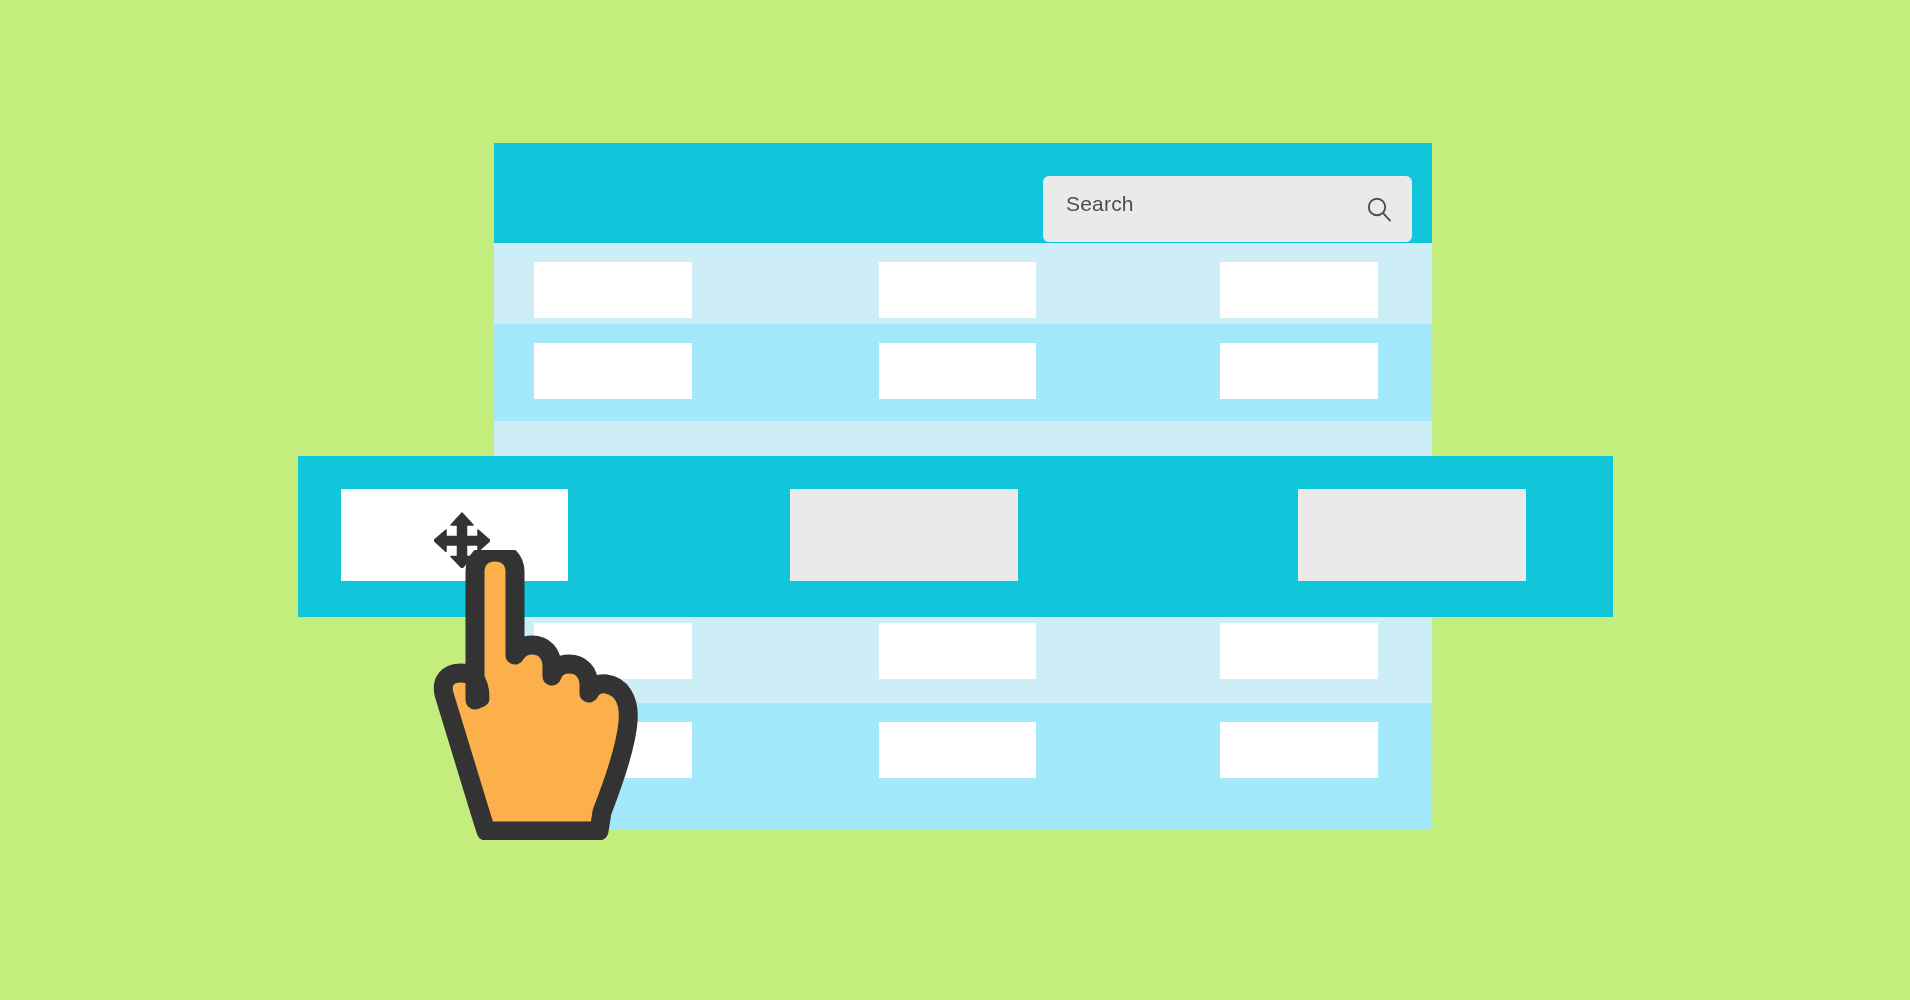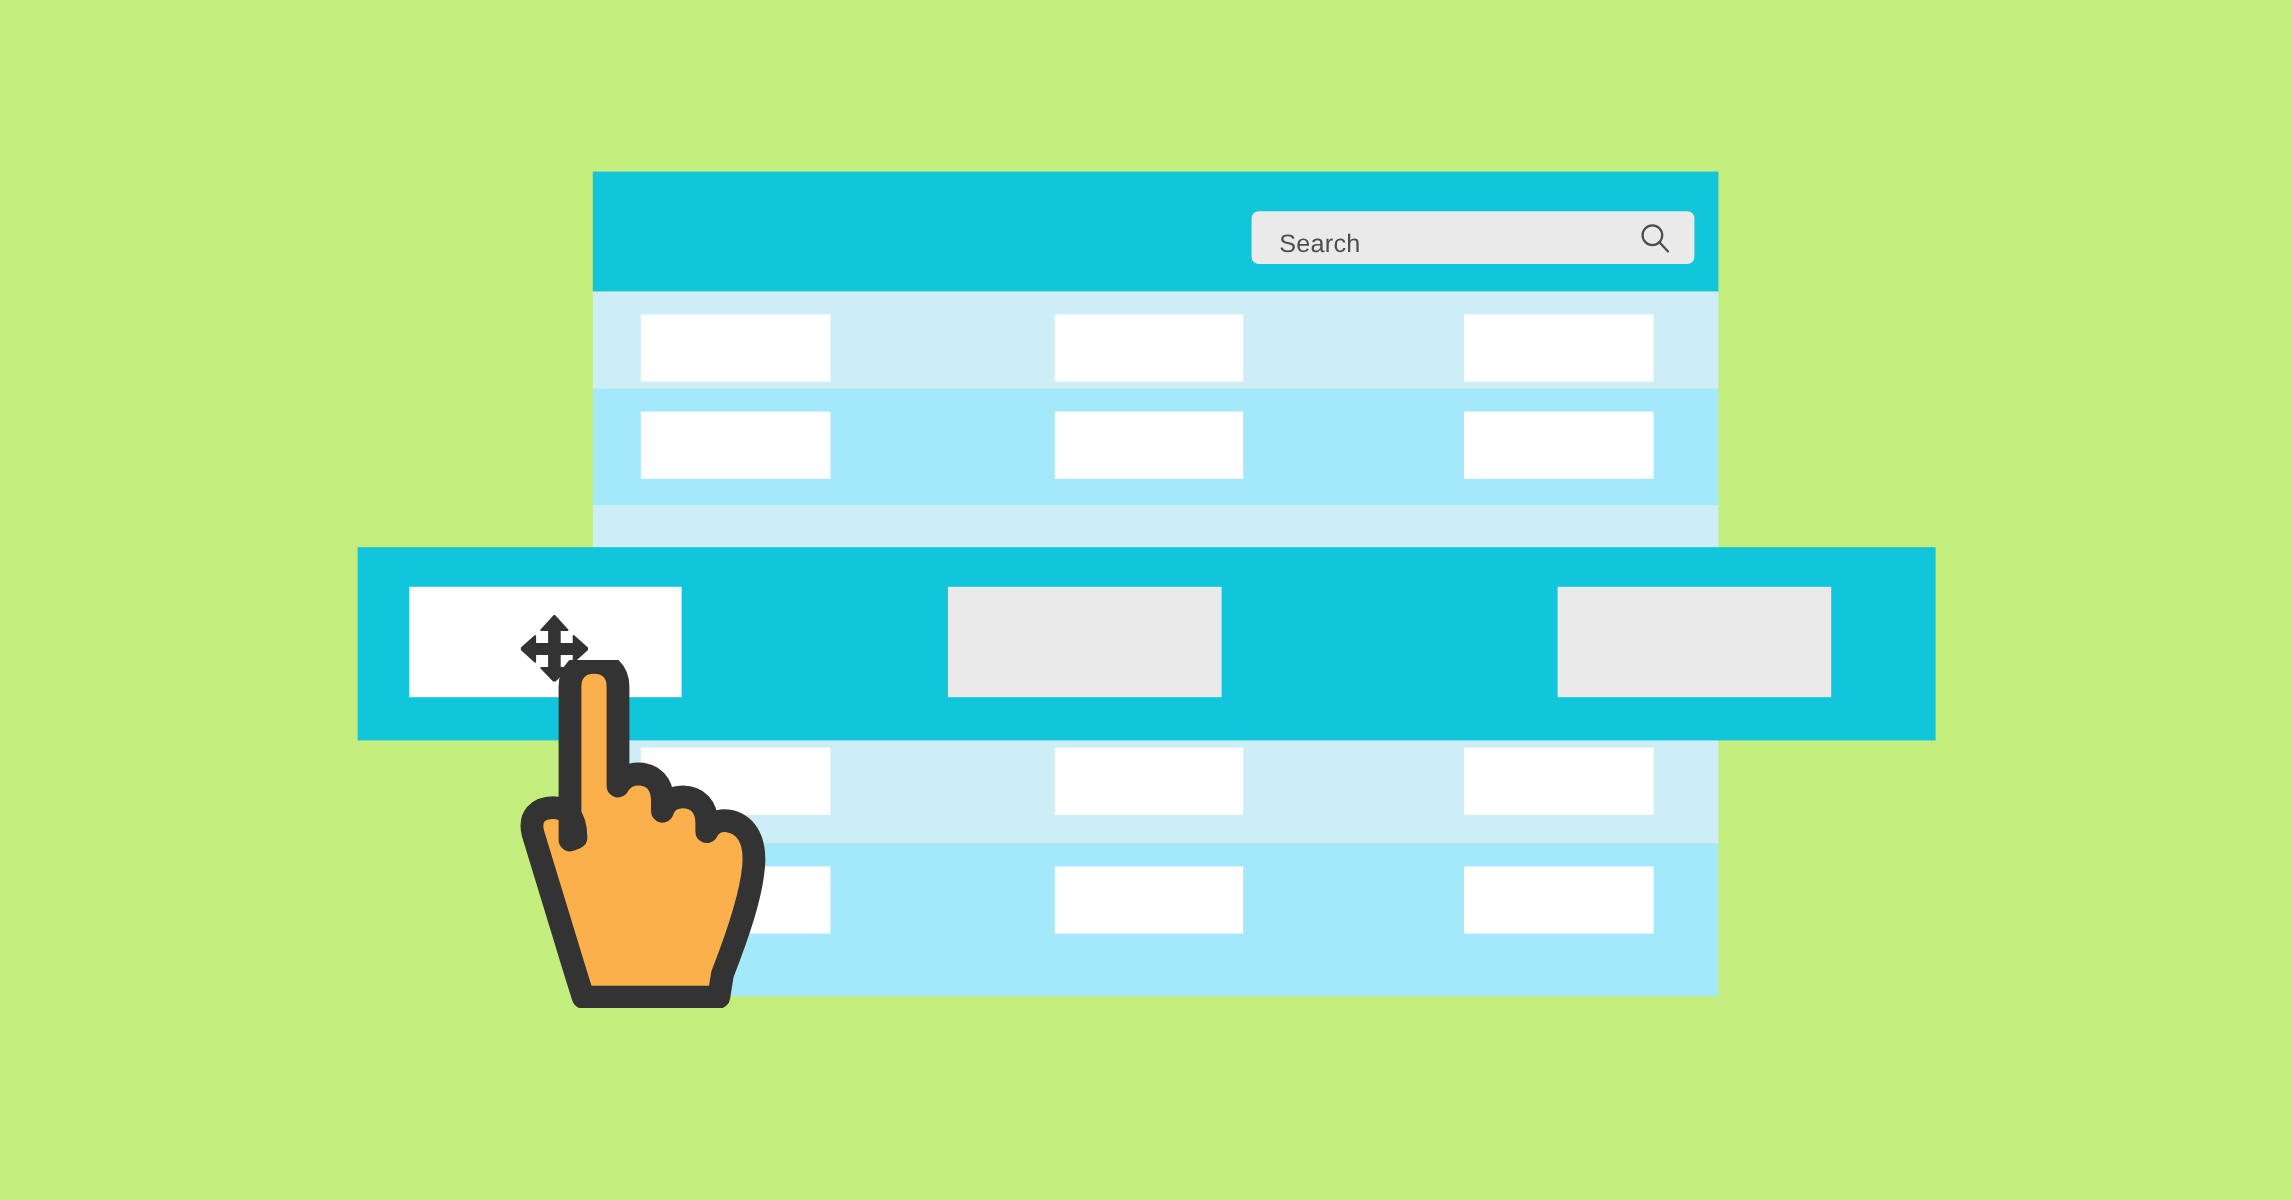--- a/index.html
+++ b/index.html
@@ -38,21 +38,21 @@
     width: 938px;
     height: 100px;
     background: #11c6da;
   }
 
   #search-field {
     position: absolute;
     left: 549px;
     top: 33px;
     width: 369px;
-    height: 44px;
+    height: 66px;
     background: #eaeaea;
     border-radius: 6px;
     box-sizing: border-box;
   }
 
   #search-placeholder {
     position: absolute;
     left: 23px;
     top: 0;
     height: 55px;

